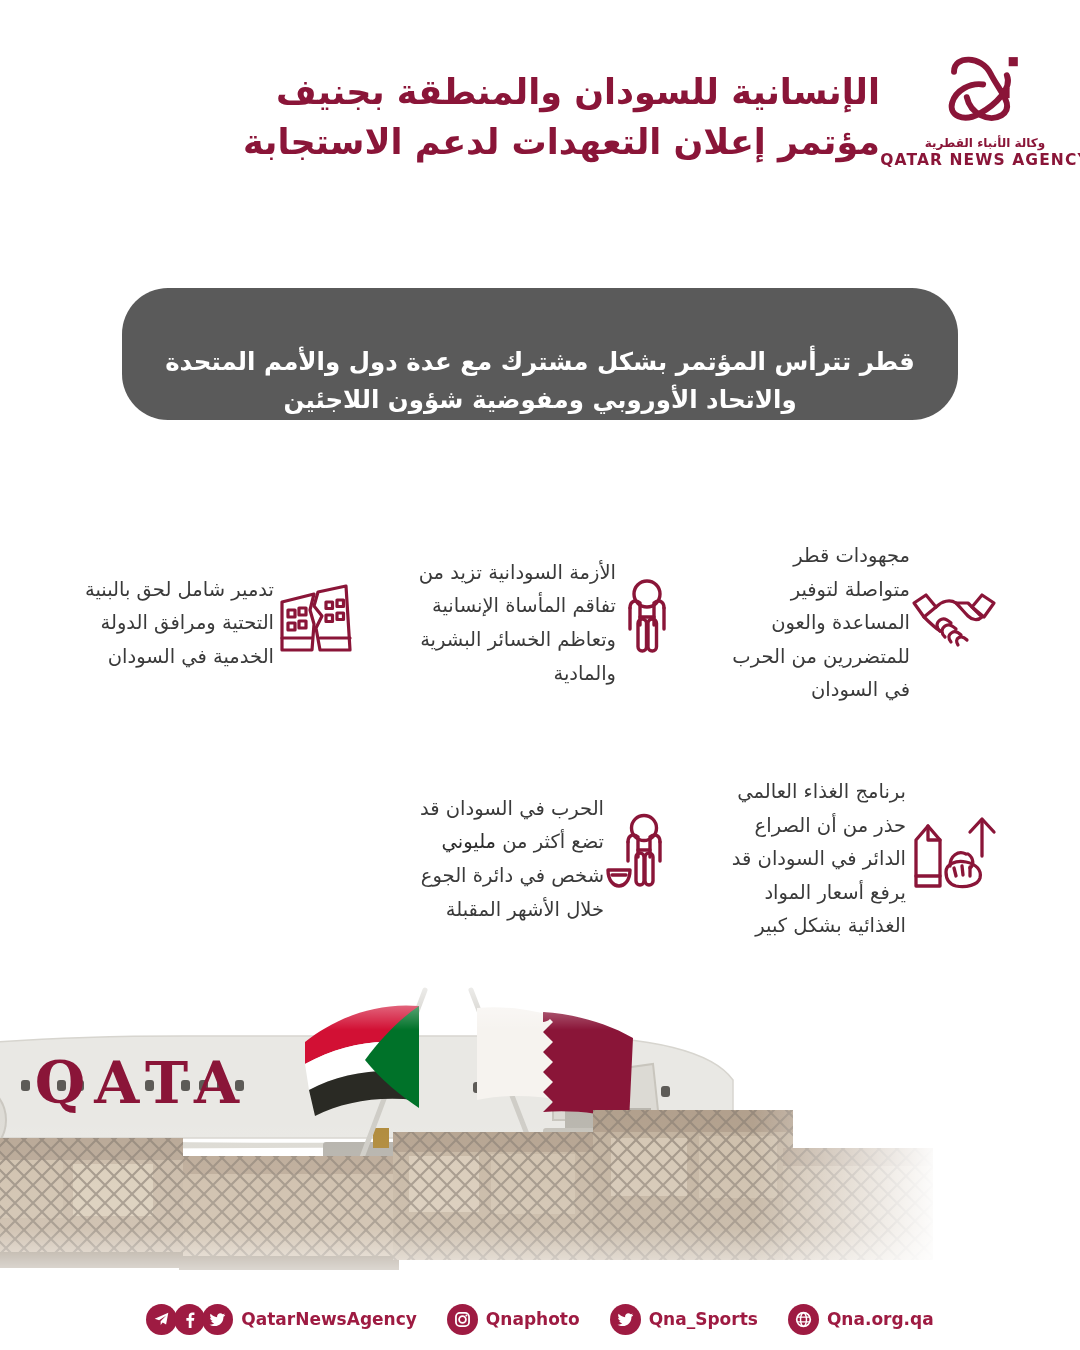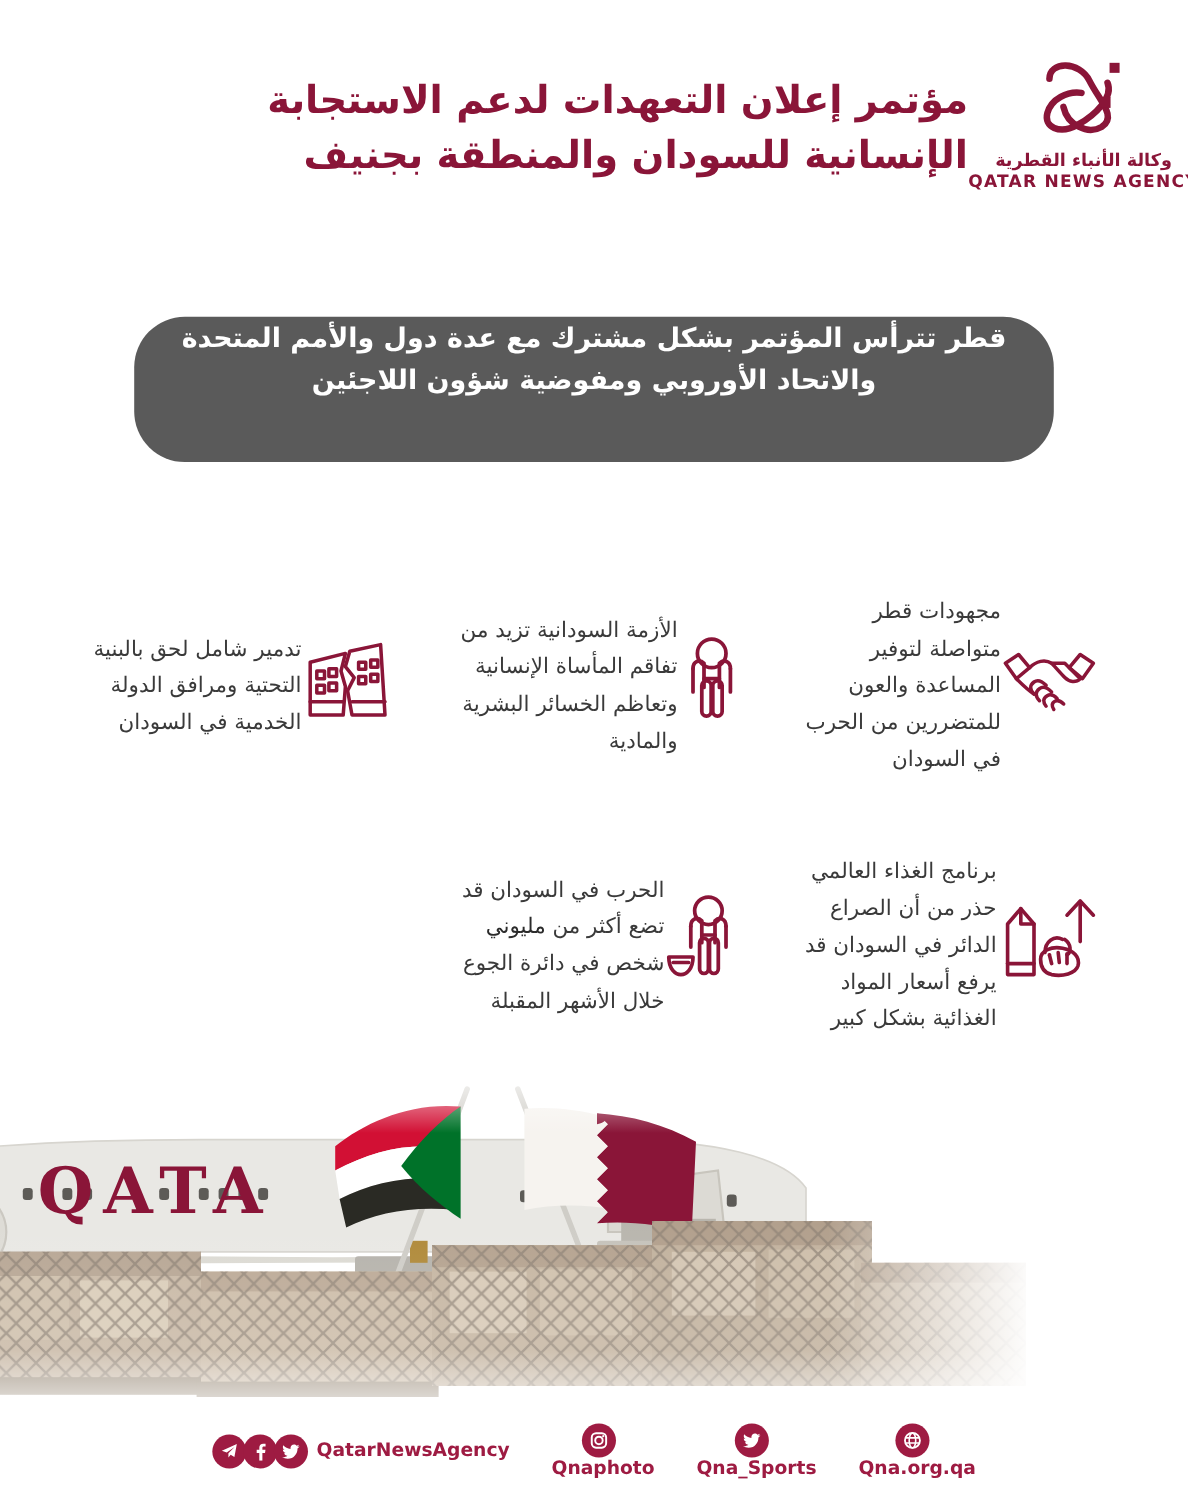--- a/index.html
+++ b/index.html
@@ -36,21 +36,21 @@
     width: 190px;
     padding-top: 48px;
     display: flex;
     flex-direction: column;
     align-items: center;
     flex: 0 0 190px;
   }
   .logo-mark { width: 92px; height: 82px; display: block; }
   .logo-ar {
     color: #8A1538;
-    font-size: 16px;
+    font-size: 12px;
     font-weight: bold;
     margin-top: 6px;
     letter-spacing: 0.5px;
     direction: rtl;
     white-space: nowrap;
   }
   .logo-en {
     color: #8A1538;
     font-size: 15.5px;
     font-weight: bold;
@@ -78,21 +78,21 @@
   
   .banner {
     position: absolute;
     top: 288px;
     left: 122px;
     width: 836px;
     height: 132px;
     background: #5a5a5a;
     border-radius: 46px;
     display: flex;
-    align-items: flex-start;
+    align-items: flex-end;
     justify-content: center;
     padding: 0 36px;
   }
   .banner-text {
     color: #ffffff;
     font-size: 24.5px;
     font-weight: bold;
     line-height: 1.58;
     text-align: center;
     direction: rtl;
@@ -156,21 +156,21 @@
     align-items: center;
     justify-content: center;
     direction: ltr;
     gap: 0;
   }
   .social-group {
     display: flex;
     align-items: center;
     direction: ltr;
   }
-  .social-group + .social-group { margin-left: 30px; flex-direction: column; }
+  .social-group + .social-group { margin-left: 30px; }
   .sicon {
     width: 31px; height: 31px;
     border-radius: 50%;
     background: #9e1b42;
     display: flex;
     align-items: center;
     justify-content: center;
     flex: 0 0 31px;
   }
   .sicon + .sicon { margin-left: -3px; }
@@ -198,22 +198,22 @@
           <path d="M74 30 C80 44, 62 62, 44 72 C26 82, 10 74, 14 60 C18 46, 34 38, 48 40"></path>
         </g>
         <rect x="76" y="10" width="10" height="10" fill="#8A1538"></rect>
         <rect x="66" y="44" width="11" height="11" fill="#8A1538"></rect>
       </svg>
       <div class="logo-ar">وكالة الأنباء القطرية</div>
       <div class="logo-en">QATAR NEWS AGENCY</div>
     </div>
 
     <div class="title-block">
+      <div class="title-line">الإنسانية للسودان والمنطقة بجنيف</div>
       <div class="title-line">مؤتمر إعلان التعهدات لدعم الاستجابة</div>
-      <div class="title-line">الإنسانية للسودان والمنطقة بجنيف</div>
     </div>
 
   </div>
 
   <div class="banner">
     <div class="banner-text">قطر تترأس المؤتمر بشكل مشترك مع عدة دول والأمم المتحدة والاتحاد الأوروبي ومفوضية شؤون اللاجئين</div>
   </div>
 
   <div class="grid">
 

